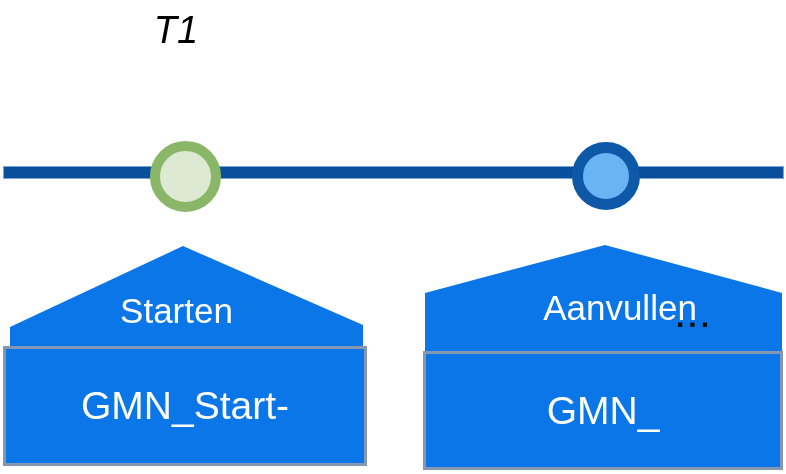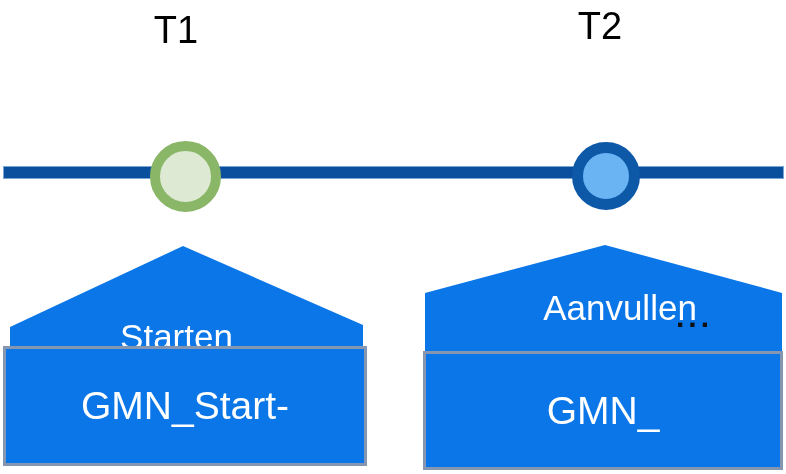--- a/index.html
+++ b/index.html
@@ -15,21 +15,21 @@
     overflow:hidden;
   }
   .t-label{
     position:absolute;
     width:80px;
     text-align:center;
     font-size:38px;
     line-height:44px;
     color:var(--label-text,#000000);
   }
-  .t-label.t1{left:136px;top:8px;}
+  .t-label.t1{left:136px;top:8px;font-style:italic;}
   .t-label.t2{left:560px;top:4px;}
   .timeline-bar{
     position:absolute;
     left:3px;top:166px;
     width:779px;height:11px;
     background:var(--timeline-blue,#0a4f9e);
     border:1px solid var(--timeline-edge,#7aa6d6);
   }
   .pent-svg{
     position:absolute;
@@ -53,21 +53,21 @@
     background:var(--t2-fill,#6ab4f4);
     border:11px solid var(--t2-border,#0d59a8);
   }
   .action{
     position:absolute;
     text-align:center;
     font-size:35px;
     line-height:36px;
     color:var(--shape-text,#ffffff);
   }
-  .action.a1{left:0px;top:293px;width:353px;margin-top:26px;}
+  .action.a1{left:0px;top:293px;width:353px;}
   .action.a2{left:440px;top:290px;width:360px;}
   .ellipsis{
     position:absolute;
     left:676px;top:302px;
     font-size:30px;
     font-weight:bold;
     letter-spacing:4px;
     line-height:30px;
     color:var(--ellipsis-color,#111111);
   }
@@ -87,21 +87,20 @@
   .box.b1{left:3px;top:346px;width:358px;height:114px;}
   .box.b2{left:423px;top:351px;width:354px;height:113px;}
 </style>
 </head>
 <body>
 
 <div class="canvas">
 
   <div class="t-label t1">T1</div>
 
-  <div class="t-label t2">T2</div>
 
   <div class="timeline-bar"></div>
 
   <svg class="pent-svg" viewBox="0 0 786 474" aria-hidden="true">
     <polygon points="183,246 363,325 363,348 10,348 10,327"></polygon>
     <polygon points="605,245 782,293 782,353 425,353 425,293"></polygon>
   </svg>
 
   <div class="marker t1"></div>
 

